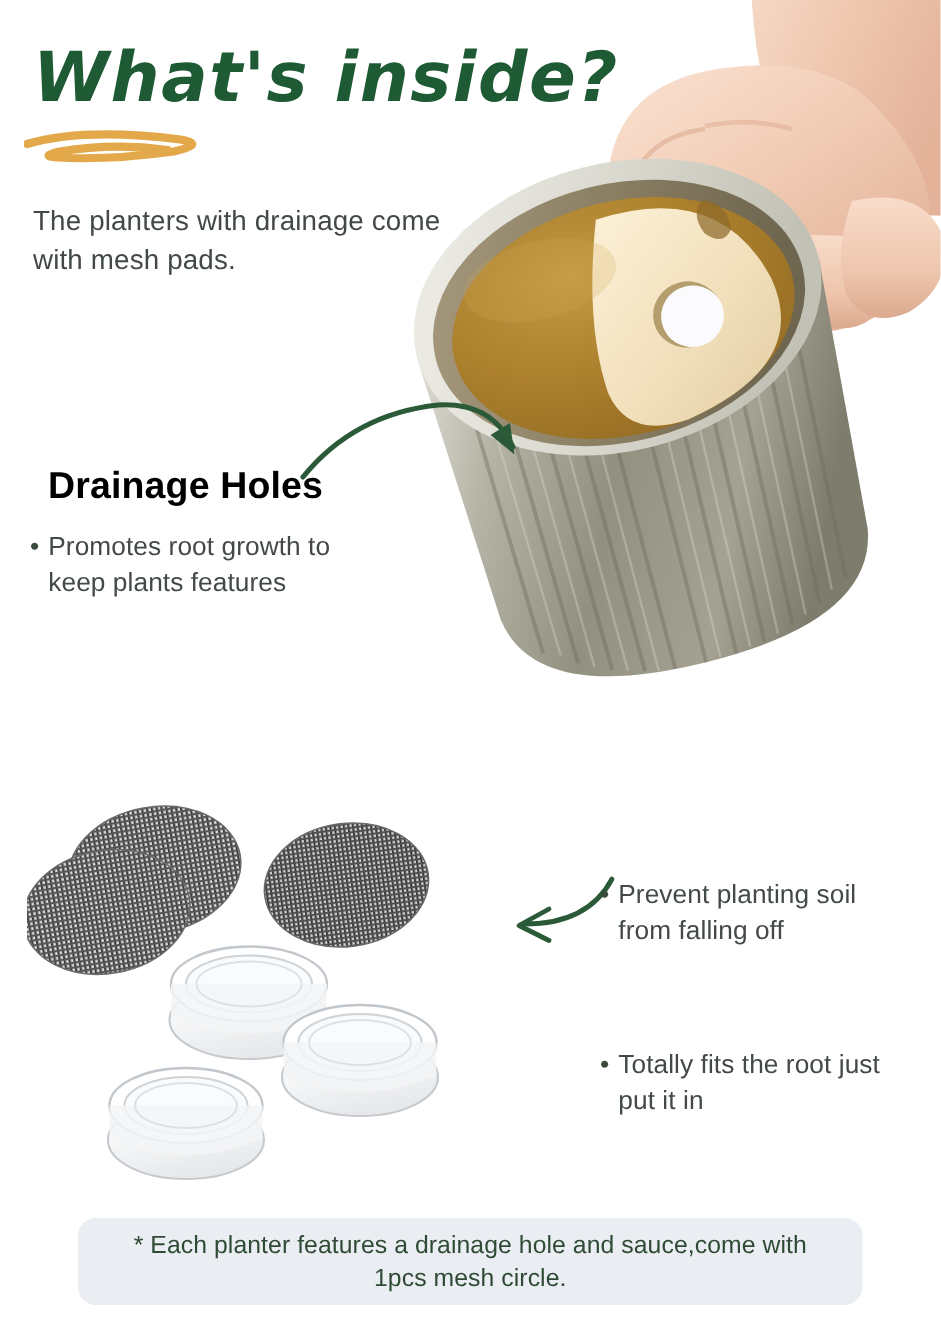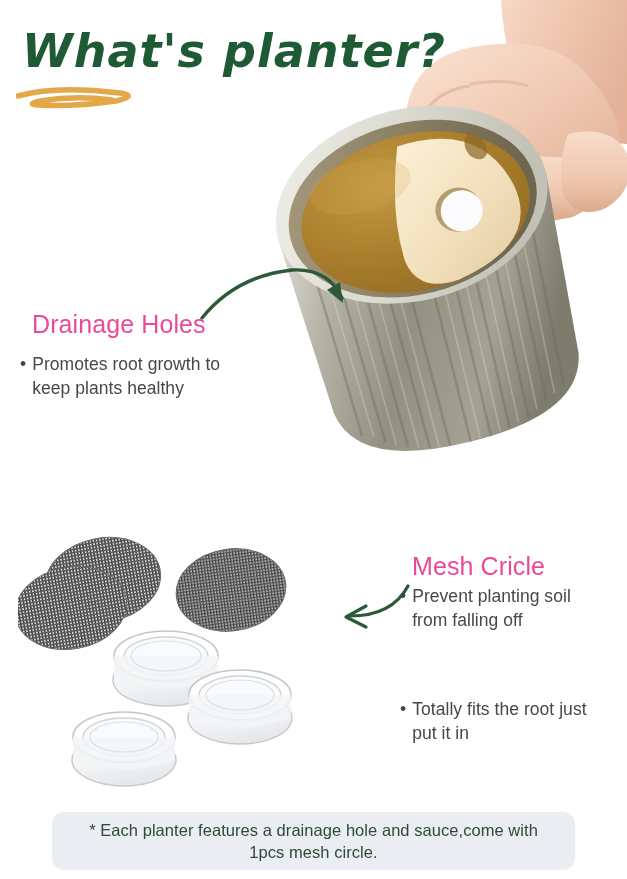--- a/index.html
+++ b/index.html
@@ -35,22 +35,22 @@
     font-size:18.5px;
     line-height:1.42;
     color:#434a45;
     letter-spacing:.1px;
   }
 
   
   .feat-title {
     position:absolute;
     font-size:25px;
-    font-weight:400;
-    color:#ec4899;
+    font-weight:700;
+    color:#000000;
     letter-spacing:.1px;
     white-space:nowrap;
   }
   .feat-bullets { position:absolute; }
   .bullet-row {
     display:flex;
     font-size:17.5px;
     line-height:1.38;
     color:#434a45;
     letter-spacing:.05px;
@@ -225,37 +225,38 @@
           <ellipse cx="240" cy="224" rx="23" ry="22" fill="#a9925f" opacity=".85"></ellipse>
           <ellipse cx="243" cy="226" rx="21" ry="20.5" fill="#fbfbfd"></ellipse>
         </g>
 
         <ellipse cx="150" cy="178" rx="52" ry="26" fill="#d0a855" opacity=".22"></ellipse>
       </g>
     </svg>
   </div>
 
   <div id="title-block">
-    <div id="main-title">What's planter?</div>
+    <div id="main-title">What's inside?</div>
     <svg id="title-swoosh" viewBox="0 0 130 26">
       <path d="M2 10 Q40 -1 104 7 Q122 10 100 15 Q56 21 22 19 Q10 18 24 15 Q60 9 96 14" stroke="#e3a84a" stroke-width="5.5" fill="none" stroke-linecap="round"></path>
     </svg>
   </div>
 
+  <div id="subtitle">The planters with drainage come with mesh pads.</div>
 
   <svg id="arrow-drainage" viewBox="0 0 170 70">
     <path d="M6 62 Q40 20 96 14 Q132 12 146 42" stroke="#2b5a39" stroke-width="3.4" fill="none" stroke-linecap="round"></path>
     <path d="M131 34 L147 47 L144 26" fill="#2b5a39"></path>
   </svg>
 
   <div class="feat-title" id="drainage-title">Drainage Holes</div>
   <div class="feat-bullets" id="drainage-bullets">
     <div class="bullet-row">
       <span class="bullet-dot">•</span>
-      <span>Promotes root growth to keep plants healthy</span>
+      <span>Promotes root growth to keep plants features</span>
     </div>
   </div>
 
   <div id="photo-parts">
     <svg viewBox="0 0 310 265" width="310" height="265">
       <defs>
         <pattern id="meshPat" width="3.2" height="3.2" patternUnits="userSpaceOnUse">
           <rect width="3.2" height="3.2" fill="#d9d9d9"></rect>
           <rect width="1.5" height="3.2" fill="#3e3e3e"></rect>
           <rect width="3.2" height="1.4" fill="#565656"></rect>
@@ -311,21 +312,20 @@
         <ellipse cx="106" cy="209" rx="34" ry="15" fill="none" stroke="#dde1e4" stroke-width="1.2"></ellipse>
       </g>
     </svg>
   </div>
 
   <svg id="arrow-mesh" viewBox="0 0 108 60">
     <path d="M100 10 Q84 40 42 40" stroke="#2b5a39" stroke-width="3.2" fill="none" stroke-linecap="round"></path>
     <path d="M58 30 L38 41 L58 51" fill="none" stroke="#2b5a39" stroke-width="3.2" stroke-linecap="round" stroke-linejoin="round"></path>
   </svg>
 
-  <div class="feat-title" id="mesh-title">Mesh Cricle</div>
   <div class="feat-bullets" id="mesh-bullets">
     <div class="bullet-row">
       <span class="bullet-dot">•</span>
       <span>Prevent planting soil from falling off</span>
     </div>
   </div>
 
   <div class="feat-bullets" id="plug-bullets">
     <div class="bullet-row">
       <span class="bullet-dot">•</span>

